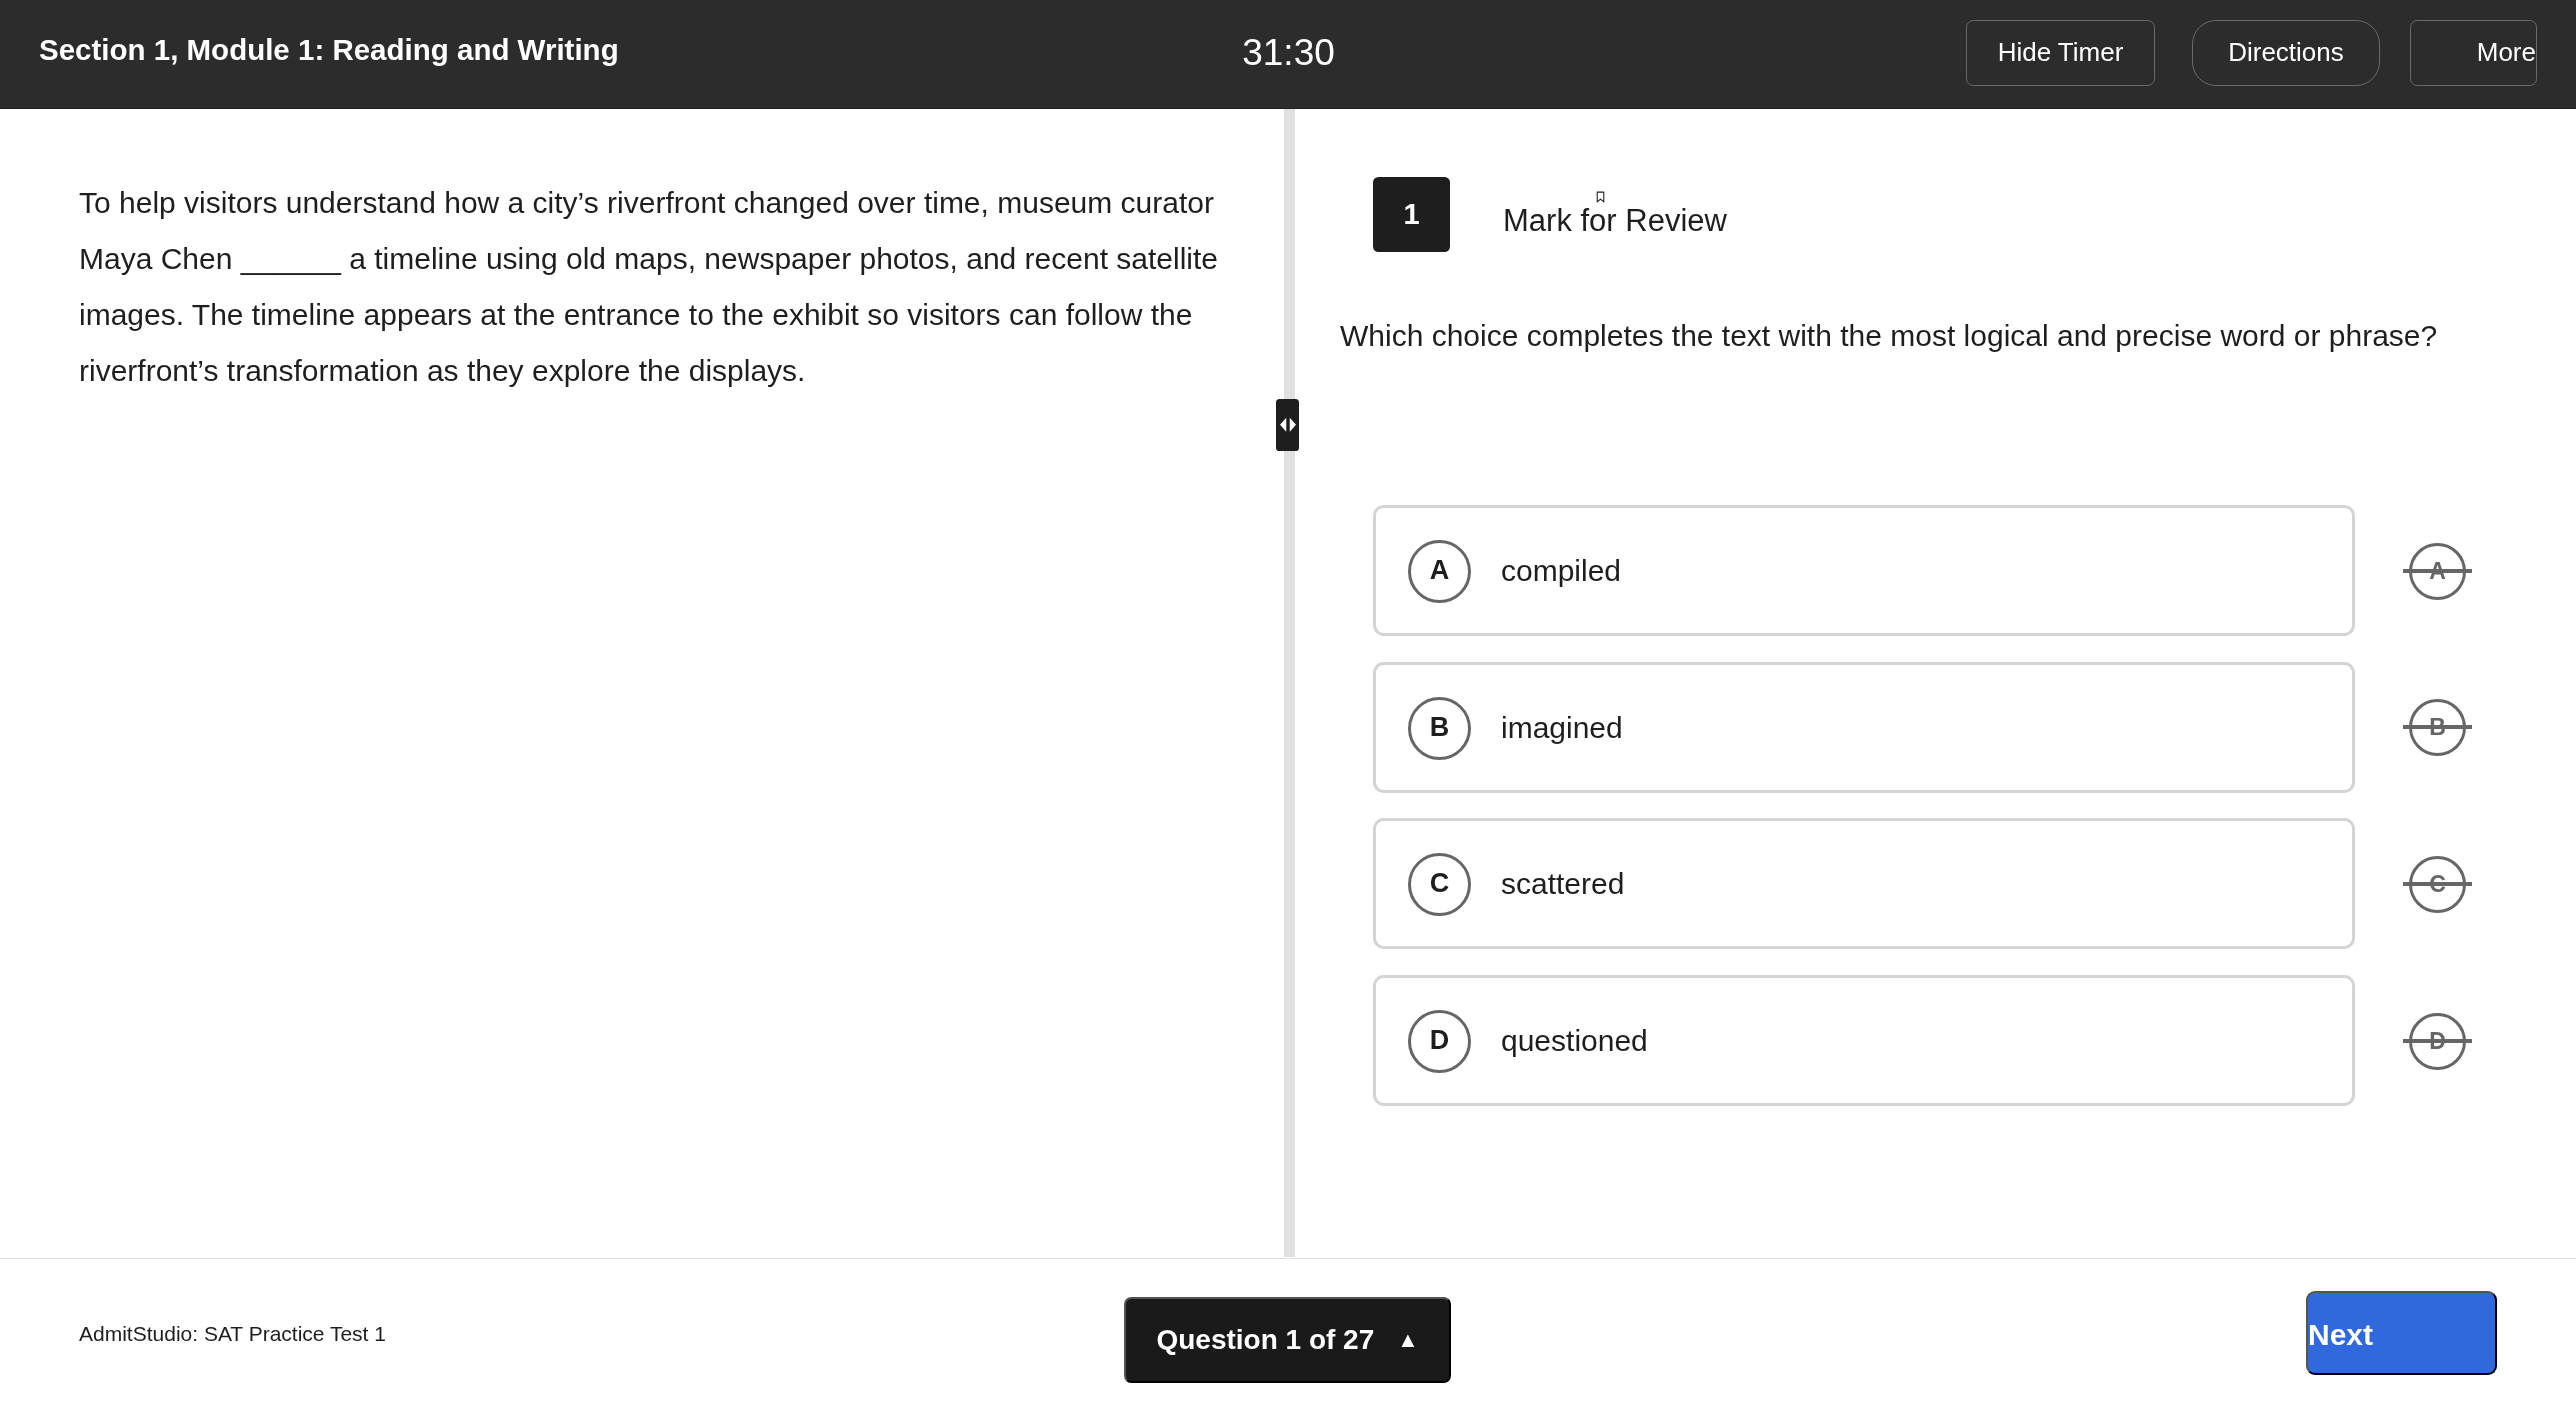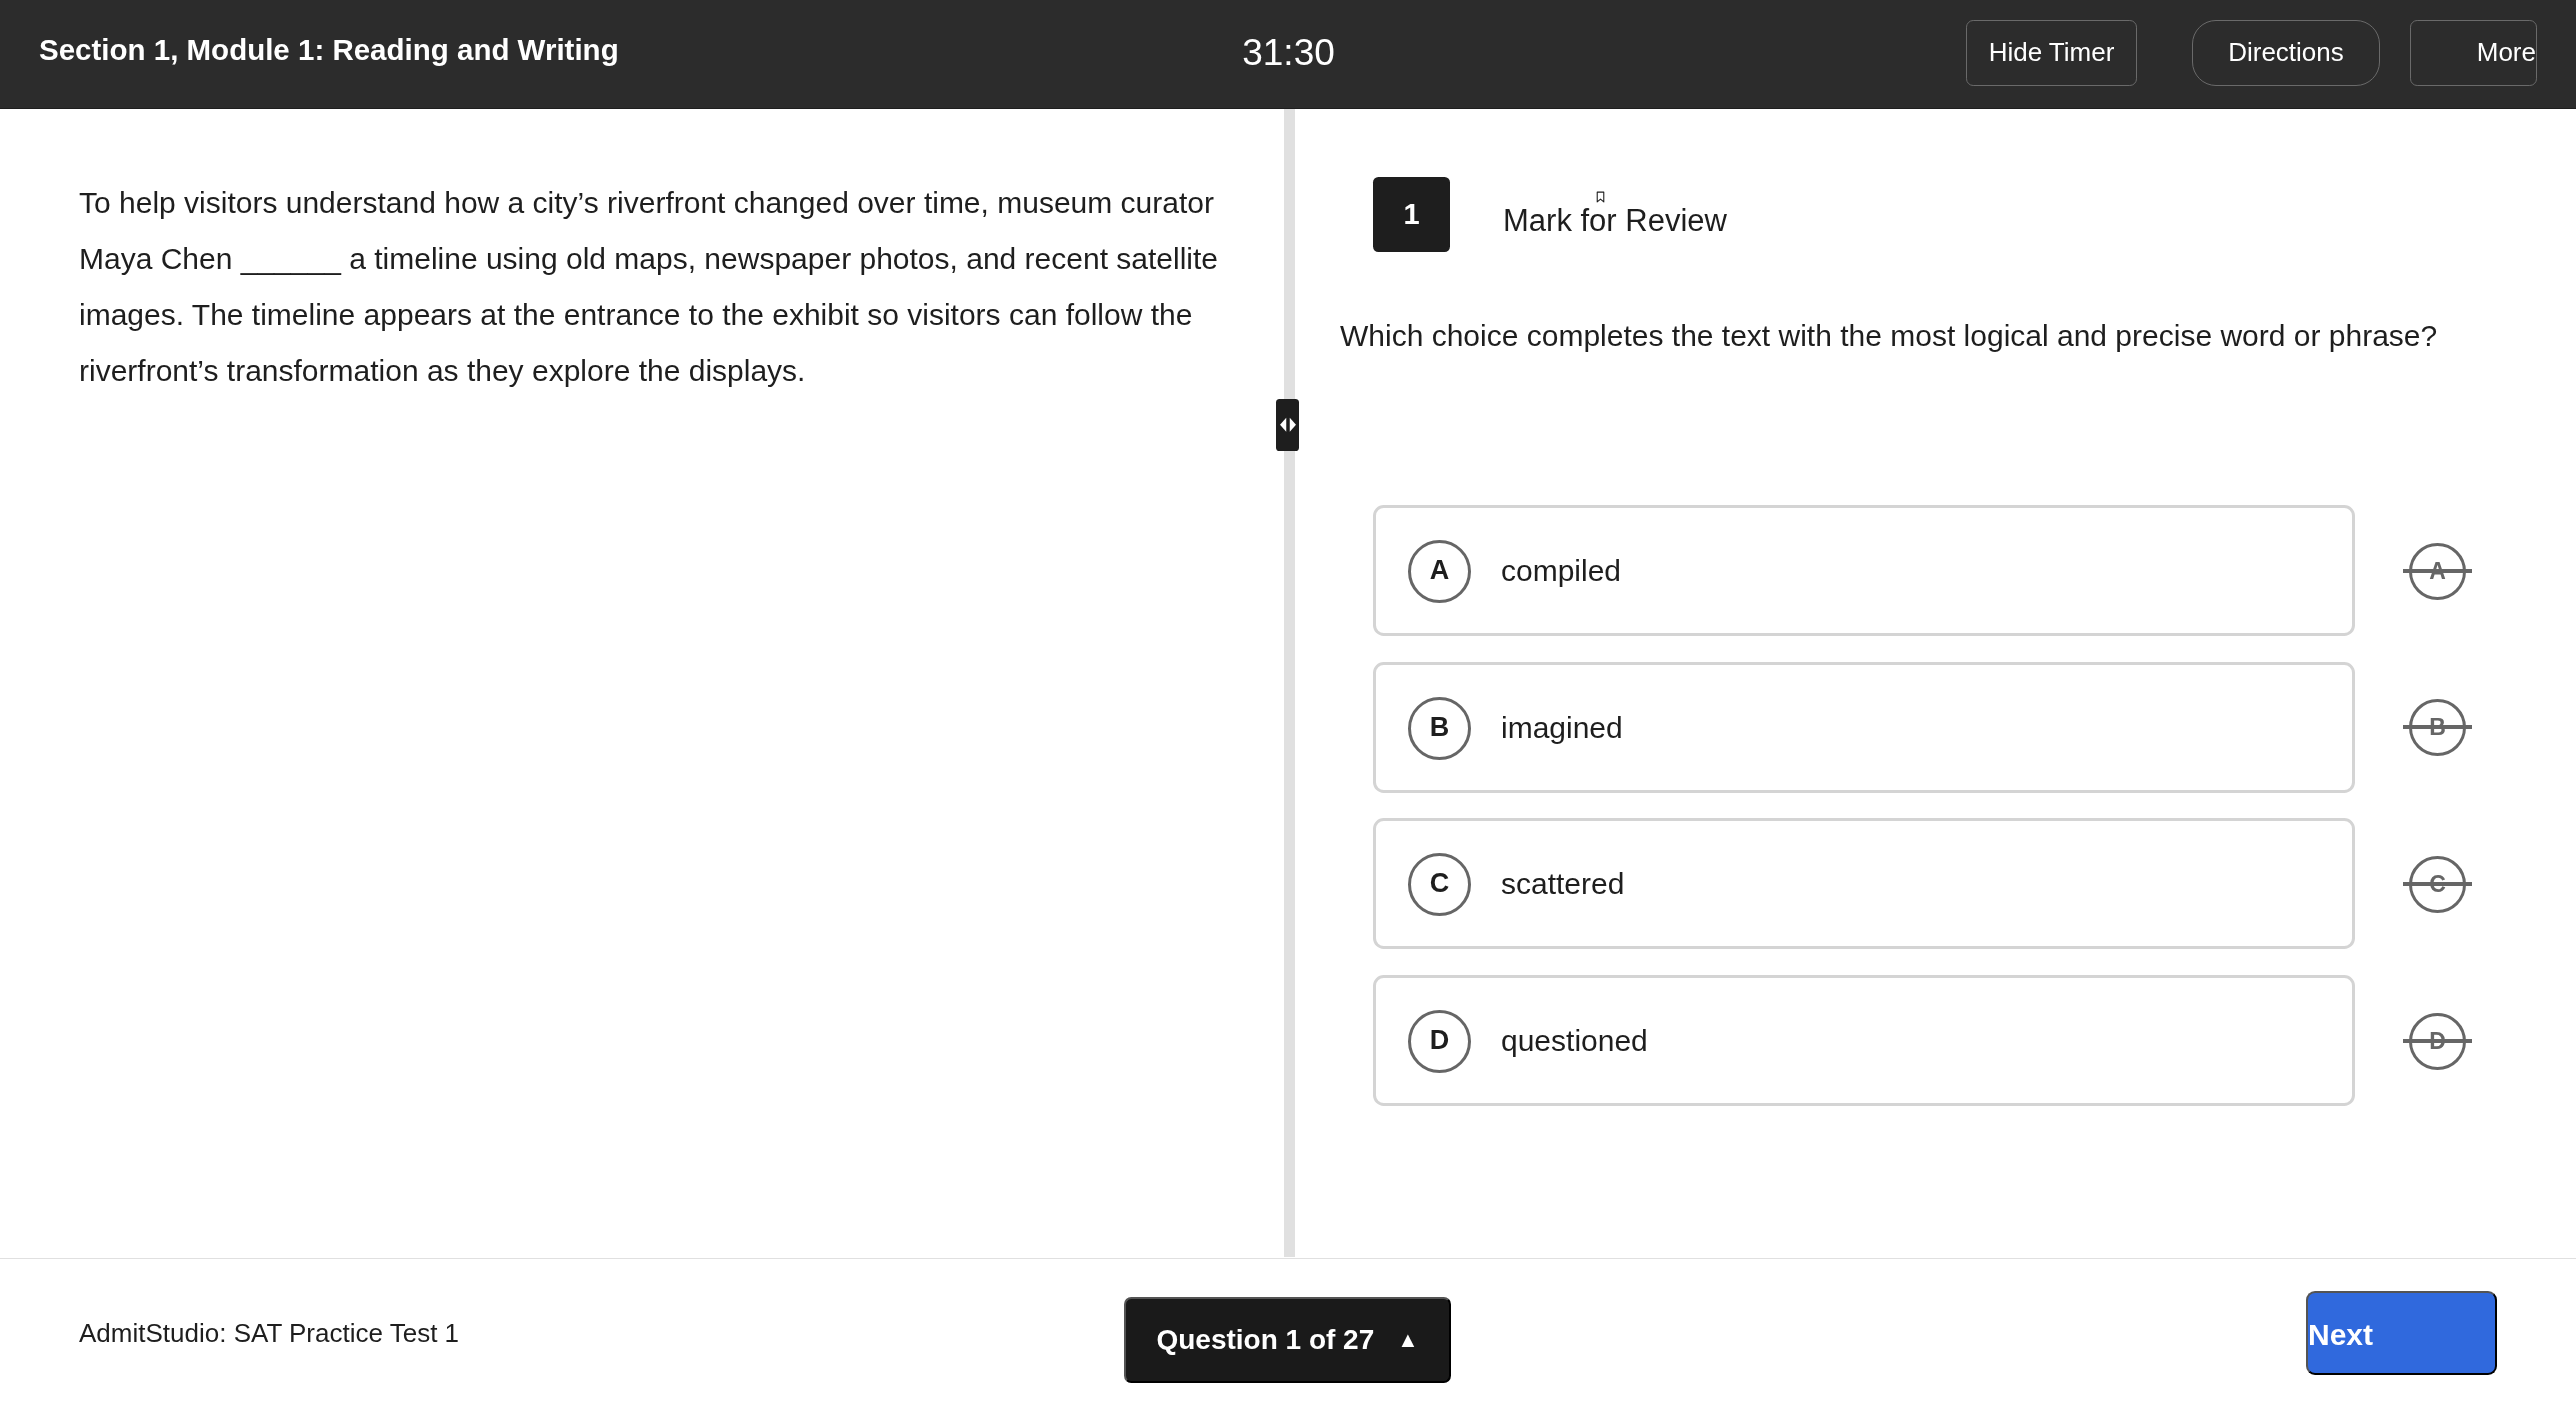--- a/index.html
+++ b/index.html
@@ -17,21 +17,21 @@
   .timer {
     position: absolute; left: 1199px; width: 179px; top: 30px; text-align: center;
     font-size: 37px; font-weight: 400; line-height: 45px;
   }
   .hdr-btn {
     position: absolute; top: 19.7px; height: 66px;
     border: 1.8px solid #6a6a6a; border-radius: 7.2px; background: transparent;
     color: #fff; font-size: 26px; line-height: 63px; text-align: center;
     font-family: "Liberation Sans", sans-serif;
   }
-  .btn-hide { left: 1966px; width: 171px; }
+  .btn-hide { left: 1966px; width: 189px; }
   .btn-dir { left: 2192px; width: 188px; border-radius: 24px; }
   .btn-more { left: 2410px; width: 127px; text-align: right; }
 
   .left-panel { position: absolute; left: 0; top: 109px; width: 1284px; height: 1148px; }
   .passage {
     position: absolute; left: 79px; top: 175px; width: 1163px;
     font-size: 30px; line-height: 56px; color: #1e1e1e;
   }
   .passage p { margin: 0; }
 
@@ -72,21 +72,21 @@
     font-size: 23px; font-weight: 700; color: #666; text-align: center; line-height: 50px;
   }
   .strike::after {
     content: ""; position: absolute; left: -9px; right: -9px; top: 23px; height: 3.6px; background: #666;
   }
 
   .footer {
     position: absolute; left: 0; top: 1258px; width: 2576px; height: 148px;
     border-top: 1.8px solid #e0e0e0; background: #fff;
   }
-  .footer-title { position: absolute; left: 79px; top: 55px; font-size: 26px; line-height: 39px; color: #1e1e1e; }
+  .footer-title { position: absolute; left: 79px; top: 55px; font-size: 21px; line-height: 39px; color: #1e1e1e; }
   .q-nav {
     position: absolute; left: 1124px; top: 38px; width: 327px; height: 86px;
     background: #1a1a1a; color: #fff; border-radius: 7.2px;
     font-size: 28px; font-weight: 700; line-height: 73px; text-align: center;
     font-family: "Liberation Sans", sans-serif;
   }
   .q-nav .tri { display: inline-block; margin-left: 23px; font-size: 21.5px; vertical-align: 1.8px; }
   .next-btn {
     position: absolute; left: 2306px; top: 32px; width: 191px; height: 84px;
     background: #3069dd; color: #fff; border-radius: 9px;

